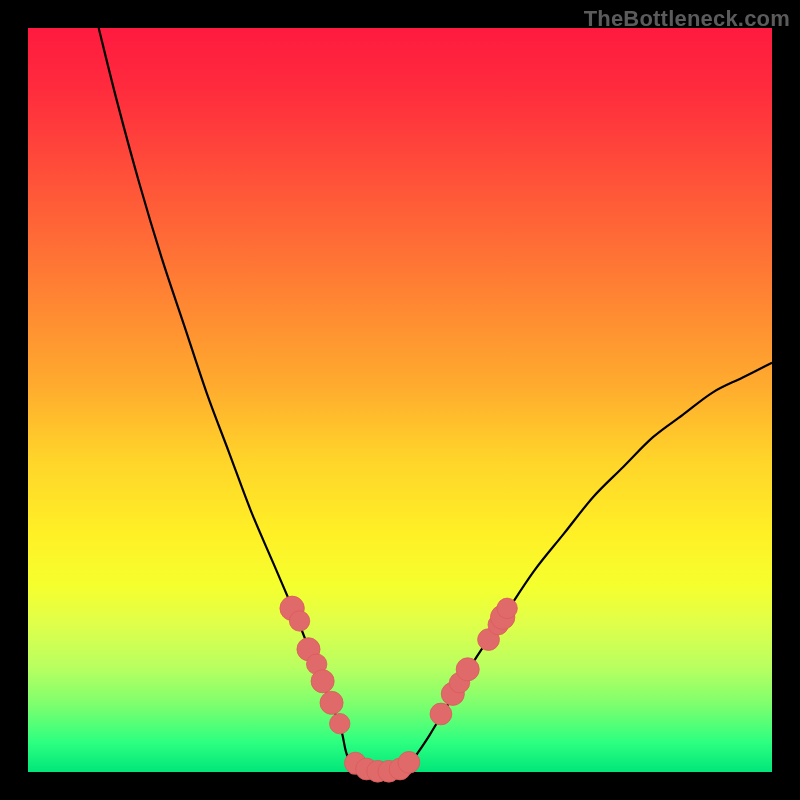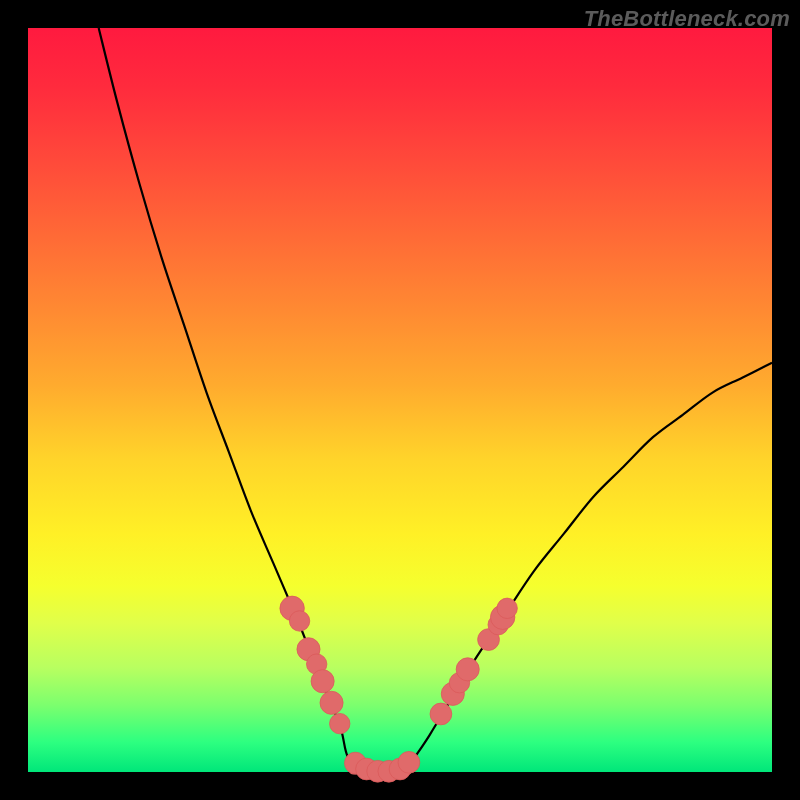--- a/index.html
+++ b/index.html
@@ -2,21 +2,20 @@
 <html><head>
 <meta charset="utf-8">
 <style>
   * { margin: 0; padding: 0; box-sizing: border-box; }
   html, body { width: 800px; height: 800px; overflow: hidden; background: #000; }
   .frame {
     position: relative;
     width: 800px;
     height: 800px;
     background: #000;
-    font-style: italic;
   }
   .plot {
     position: absolute;
     left: 28px;
     top: 28px;
     width: 744px;
     height: 744px;
     background: linear-gradient(to bottom,
       #ff1a3f 0%,
       #ff2b3d 8%,

